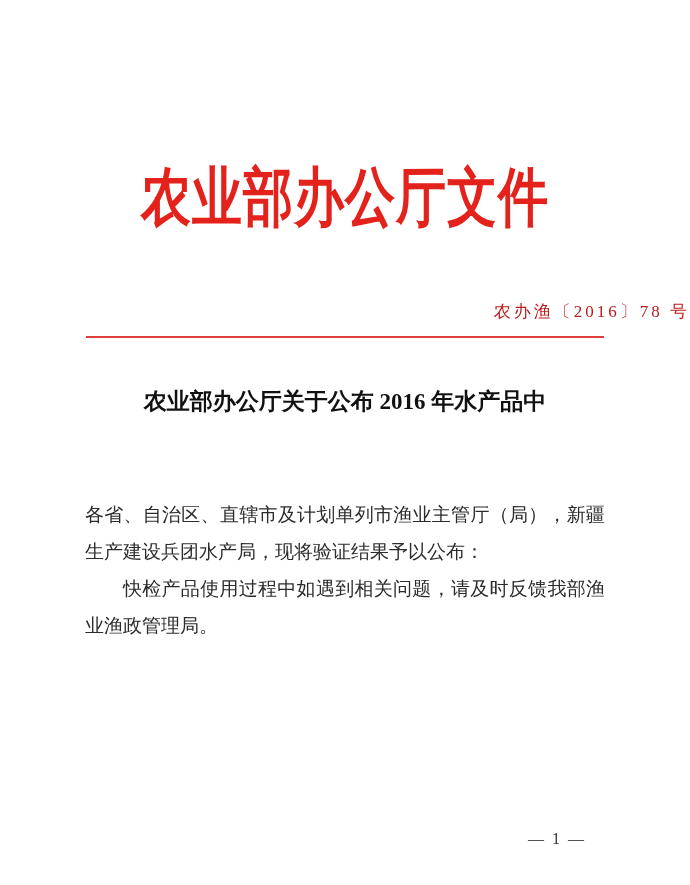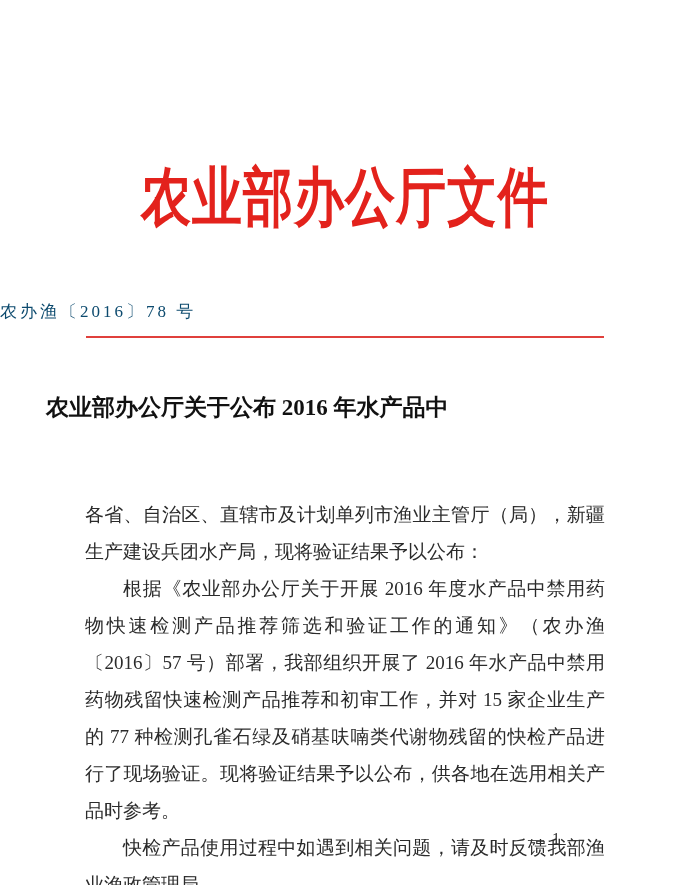--- a/index.html
+++ b/index.html
@@ -29,40 +29,40 @@
     letter-spacing: 1px;
     transform: scaleY(1.28);
     transform-origin: center top;
     white-space: nowrap;
   }
   .doc-number {
     position: absolute;
     top: 300px;
     left: 0;
     width: 100%;
-    text-align: left;
+    text-align: right;
     font-size: 17px;
     letter-spacing: 3px;
-    color: #0c4a6e;
+    color: #b91c1c;
   }
   .red-line {
     position: absolute;
     top: 336px;
     left: 86px;
     width: 518px;
     height: 2px;
     background: #e0403c;
   }
   .notice-title {
     position: absolute;
     top: 384px;
     left: 40px;
     right: 40px;
-    margin: 6px;
-    text-align: left;
+    margin: 0;
+    text-align: center;
     font-size: 23px;
     line-height: 36px;
     font-weight: bold;
     color: #111111;
   }
   .notice-title .title-line {
     display: block;
   }
   .content {
     position: absolute;
@@ -99,19 +99,18 @@
   <div class="doc-number">农办渔〔2016〕78 号</div>
 
   <div class="red-line"></div>
 
   <h2 class="notice-title">
     <span class="title-line">农业部办公厅关于公布 2016 年水产品中</span>
   </h2>
 
   <div class="content">
     <p class="salutation">各省、自治区、直辖市及计划单列市渔业主管厅（局），新疆生产建设兵团水产局，现将验证结果予以公布：</p>
-    <p class="indented">根据《农业部办公厅关于开展 2016 年度水产品中禁用药物快速检测产品推荐筛选和验证工作的通知》（农办渔〔2016〕57 号）部署，我部组织开展了 2016 年水产品中禁用药物残留快速检测产品推荐和初审工作，并对 15 家企业生产的 77 种检测孔雀石绿及硝基呋喃类代谢物残留的快检产品进行了现场验证。现将验证结果予以公布，供各地在选用相关产品时参考。</p>
     <p class="indented">快检产品使用过程中如遇到相关问题，请及时反馈我部渔业渔政管理局。</p>
   </div>
 
   <div class="page-number">— 1 —</div>
 
 </div>
 
 </body></html>

